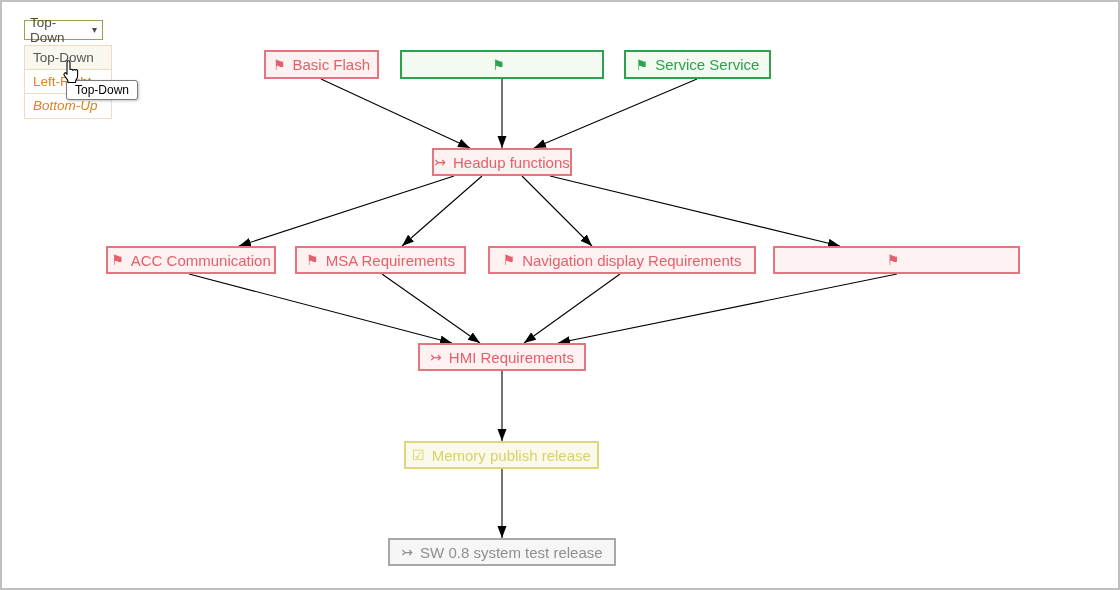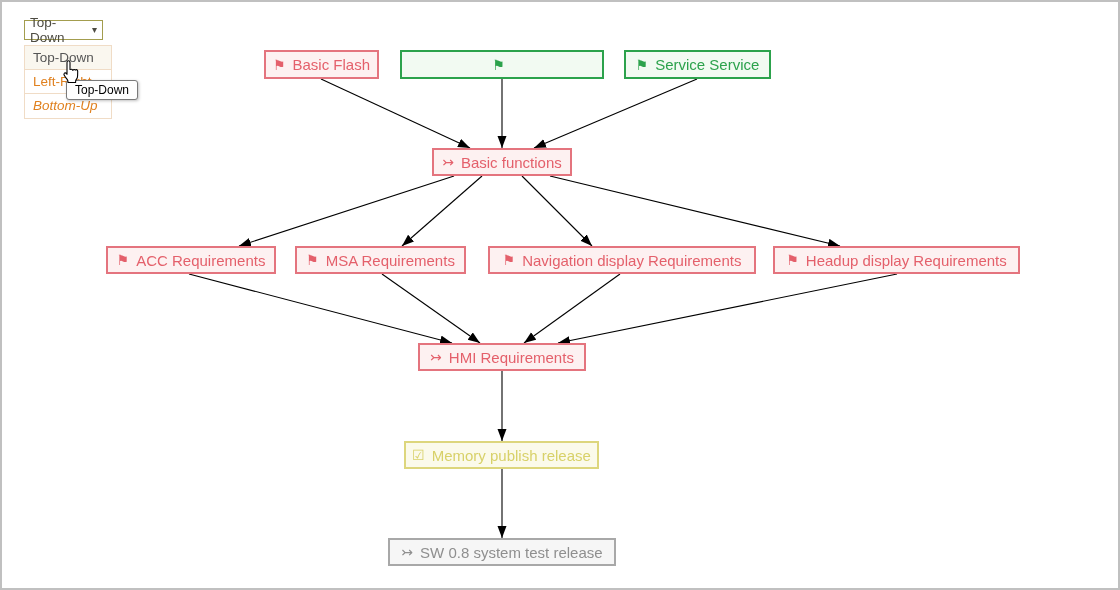--- a/index.html
+++ b/index.html
@@ -83,37 +83,36 @@
       </div>
       <div class="node" style="left: 398px; top: 48px; width: 204px; height: 29px; border-color: rgb(44, 162, 76); background: rgb(242, 250, 242); color: rgb(44, 162, 76);">
         <span class="nicon">⚑</span>
       </div>
       <div class="node" style="left: 622px; top: 48px; width: 147px; height: 29px; border-color: rgb(44, 162, 76); background: rgb(242, 250, 242); color: rgb(44, 162, 76);">
         <span class="nicon">⚑</span>
         <span>Service Service</span>
       </div>
       <div class="node" style="left: 430px; top: 146px; width: 140px; height: 28px; border-color: rgb(228, 116, 126); background: rgb(253, 241, 241); color: rgb(228, 96, 107);">
         <span class="nicon">↣</span>
-        <span>Basic functions</span>
+        <span>Headup functions</span>
       </div>
       <div class="node" style="left: 104px; top: 244px; width: 170px; height: 28px; border-color: rgb(228, 116, 126); background: rgb(253, 241, 241); color: rgb(228, 96, 107);">
         <span class="nicon">⚑</span>
-        <span>ACC Requirements</span>
+        <span>ACC Communication</span>
       </div>
       <div class="node" style="left: 293px; top: 244px; width: 171px; height: 28px; border-color: rgb(228, 116, 126); background: rgb(253, 241, 241); color: rgb(228, 96, 107);">
         <span class="nicon">⚑</span>
         <span>MSA Requirements</span>
       </div>
       <div class="node" style="left: 486px; top: 244px; width: 268px; height: 28px; border-color: rgb(228, 116, 126); background: rgb(253, 241, 241); color: rgb(228, 96, 107);">
         <span class="nicon">⚑</span>
         <span>Navigation display Requirements</span>
       </div>
       <div class="node" style="left: 771px; top: 244px; width: 247px; height: 28px; border-color: rgb(228, 116, 126); background: rgb(253, 241, 241); color: rgb(228, 96, 107);">
         <span class="nicon">⚑</span>
-        <span>Headup display Requirements</span>
       </div>
       <div class="node" style="left: 416px; top: 341px; width: 168px; height: 28px; border-color: rgb(228, 116, 126); background: rgb(253, 241, 241); color: rgb(228, 96, 107);">
         <span class="nicon">↣</span>
         <span>HMI Requirements</span>
       </div>
       <div class="node" style="left: 402px; top: 439px; width: 195px; height: 28px; border-color: rgb(221, 214, 124); background: rgb(251, 250, 234); color: rgb(216, 209, 105);">
         <span class="nicon">☑</span>
         <span>Memory publish release</span>
       </div>
       <div class="node" style="left: 386px; top: 536px; width: 228px; height: 28px; border-color: rgb(168, 168, 168); background: rgb(246, 246, 246); color: rgb(143, 143, 143);">

